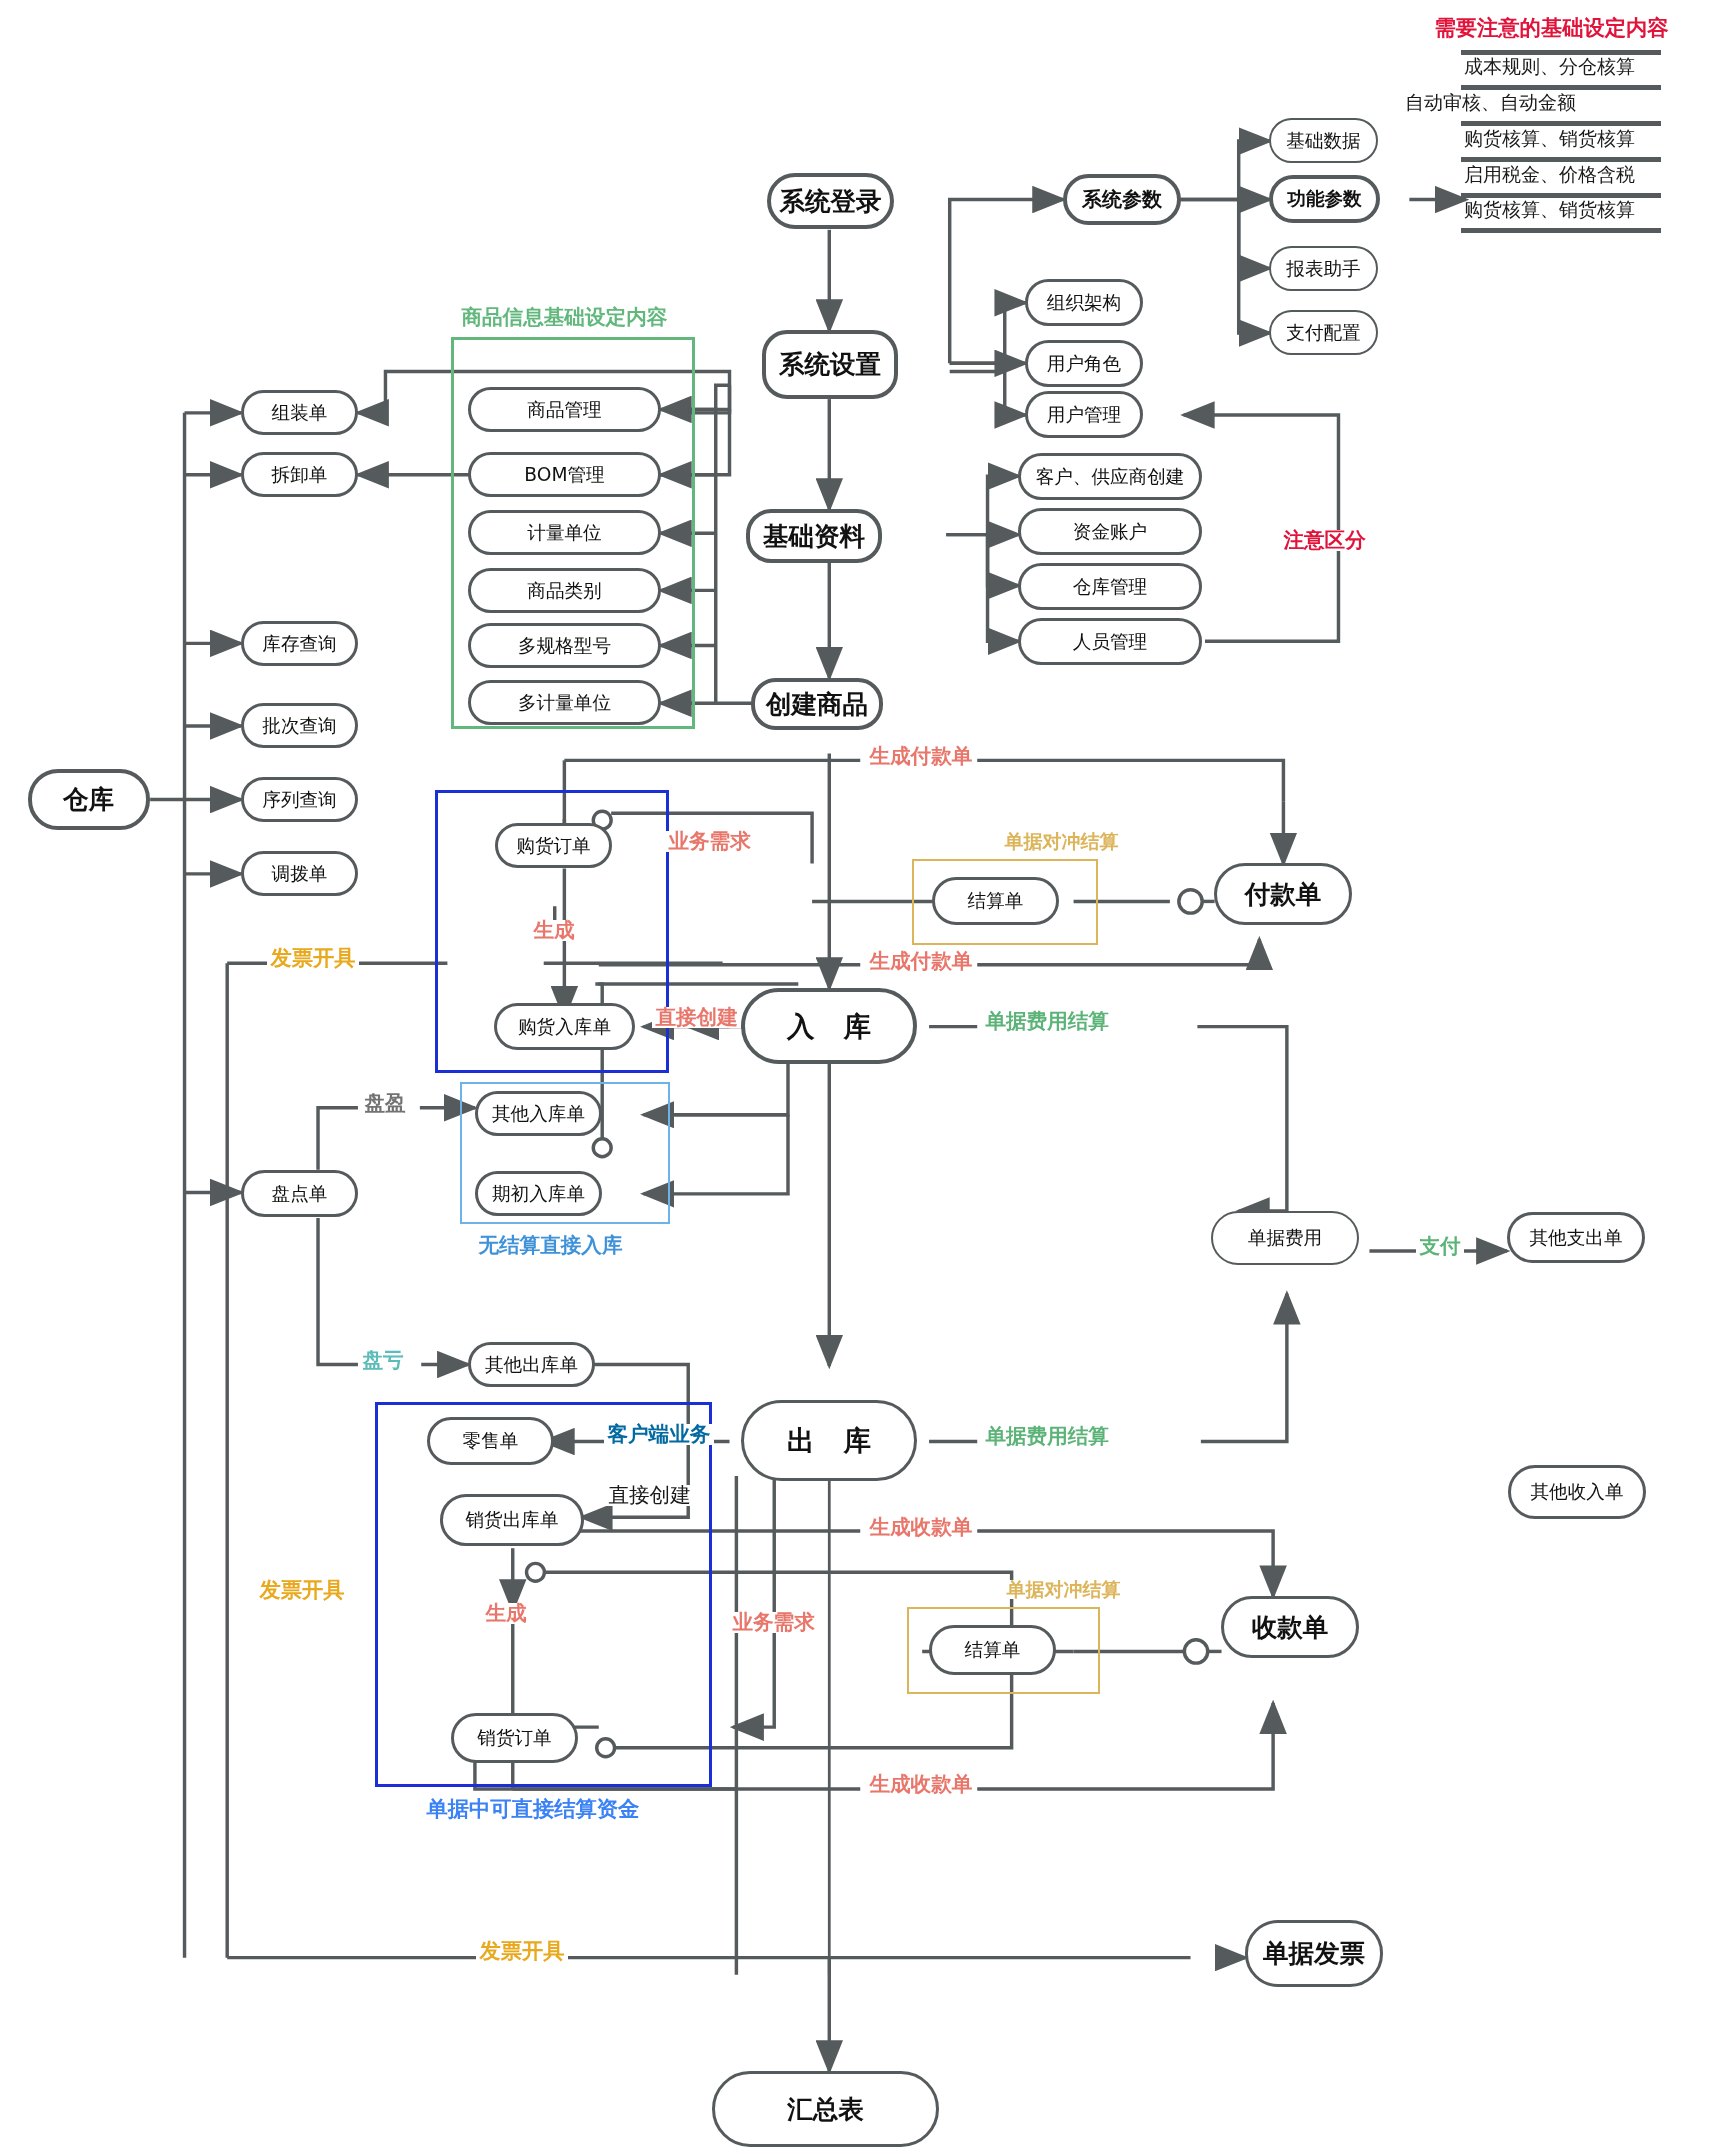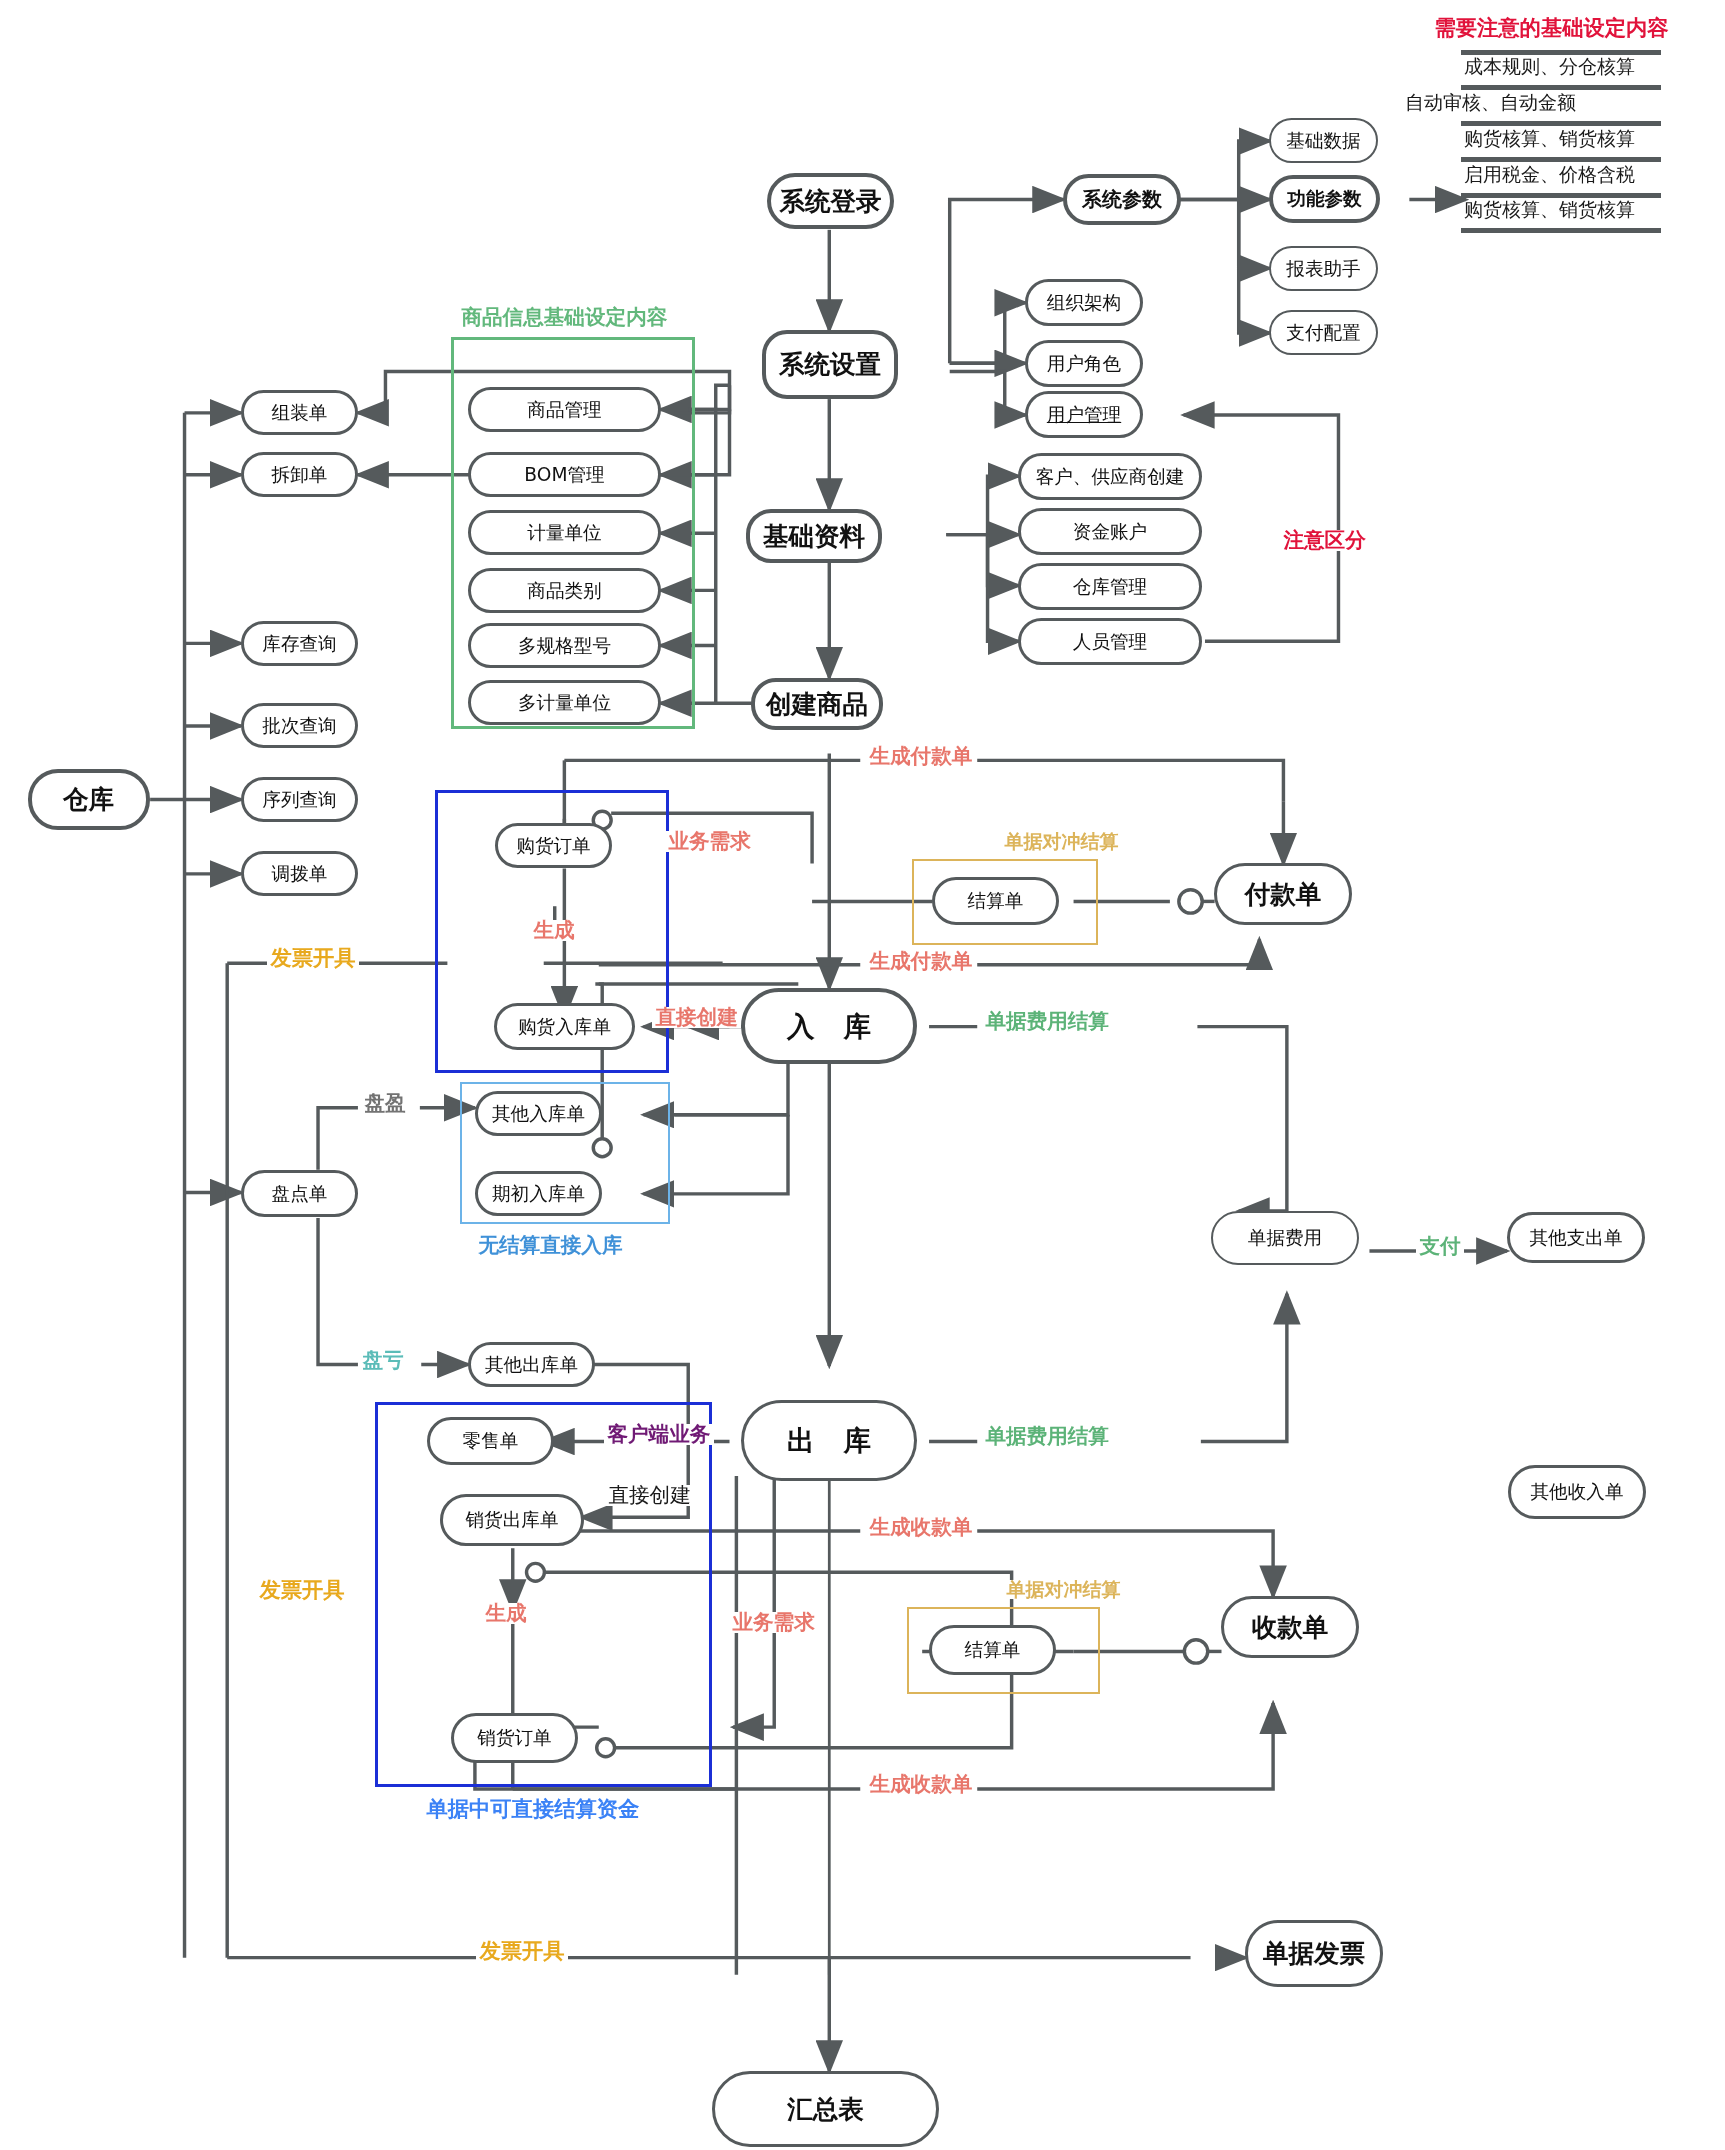--- a/index.html
+++ b/index.html
@@ -197,21 +197,21 @@
 
   <div class="node n-lg" style="left:767px;top:173px;width:127px;height:56px;border-radius:28px;">系统登录</div>
   <div class="node n-lg" style="left:762px;top:330px;width:136px;height:69px;border-radius:25px;">系统设置</div>
   <div class="node n-md" style="left:1063px;top:174px;width:118px;height:51px;border-radius:25.5px;">系统参数</div>
   <div class="node n-sm" style="left:1269px;top:118px;width:109px;height:45px;border-radius:23px;border-width:2.8px;">基础数据</div>
   <div class="node n-md" style="left:1269px;top:175px;width:111px;height:48px;border-radius:24px;font-size:18.6px;">功能参数</div>
   <div class="node n-sm" style="left:1269px;top:246px;width:109px;height:45px;border-radius:23px;border-width:2.8px;">报表助手</div>
   <div class="node n-sm" style="left:1269px;top:310px;width:109px;height:45px;border-radius:23px;border-width:2.8px;">支付配置</div>
   <div class="node n-sm" style="left:1025px;top:279px;width:118px;height:47px;border-radius:23.4px;">组织架构</div>
   <div class="node n-sm" style="left:1025px;top:340px;width:118px;height:47px;border-radius:23.4px;">用户角色</div>
-  <div class="node n-sm" style="left:1025px;top:391px;width:118px;height:47px;border-radius:23.4px;text-decoration:underline;">用户管理</div>
+  <div class="node n-sm" style="left:1025px;top:391px;width:118px;height:47px;border-radius:23.4px;">用户管理</div>
 
   <div class="node n-lg" style="left:746px;top:509px;width:136px;height:54px;border-radius:25px;">基础资料</div>
   <div class="node n-sm" style="left:1018px;top:453px;width:184px;height:47px;border-radius:23.4px;">客户、供应商创建</div>
   <div class="node n-sm" style="left:1018px;top:508px;width:184px;height:47px;border-radius:23.4px;">资金账户</div>
   <div class="node n-sm" style="left:1018px;top:563px;width:184px;height:47px;border-radius:23.4px;">仓库管理</div>
   <div class="node n-sm" style="left:1018px;top:618px;width:184px;height:47px;border-radius:23.4px;">人员管理</div>
 
   <div class="node n-lg" style="left:751px;top:678px;width:132px;height:52px;border-radius:25px;">创建商品</div>
 
   <div class="node n-sm" style="left:468px;top:387px;width:193px;height:45px;border-radius:23px;">商品管理</div>
@@ -268,21 +268,21 @@
   <div class="lbl" style="left:982px;top:1426px;font-size:20.6px;color:#5cb378;">单据费用结算</div>
 
   <div class="lbl" style="left:267px;top:947px;font-size:21.3px;color:#e8a91e;">发票开具</div>
   <div class="lbl" style="left:256px;top:1579px;font-size:21.3px;color:#e8a91e;">发票开具</div>
   <div class="lbl" style="left:476px;top:1940px;font-size:21.3px;color:#e8a91e;">发票开具</div>
 
   <div class="lbl" style="left:361px;top:1093px;font-size:20.6px;color:#737373;">盘盈</div>
   <div class="lbl" style="left:359px;top:1350px;font-size:20.6px;color:#5bbcb8;">盘亏</div>
   <div class="lbl" style="left:1416px;top:1236px;font-size:20.6px;color:#5cb378;">支付</div>
 
-  <div class="lbl" style="left:604px;top:1424px;font-size:20.6px;color:#701a75;">客户端业务</div>
+  <div class="lbl" style="left:604px;top:1424px;font-size:20.6px;color:#0369a1;">客户端业务</div>
   <div class="lbl plain" style="left:605px;top:1485px;font-size:20.6px;">直接创建</div>
   <div class="lbl" style="left:482px;top:1603px;font-size:20.6px;color:#e8766b;">生成</div>
   <div class="lbl" style="left:729px;top:1612px;font-size:20.6px;color:#e8766b;">业务需求</div>
   <div class="lbl" style="left:866px;top:1517px;font-size:20.6px;color:#e8766b;">生成收款单</div>
   <div class="lbl" style="left:866px;top:1774px;font-size:20.6px;color:#e8766b;">生成收款单</div>
 
 </div>
 
 
 </body></html>

